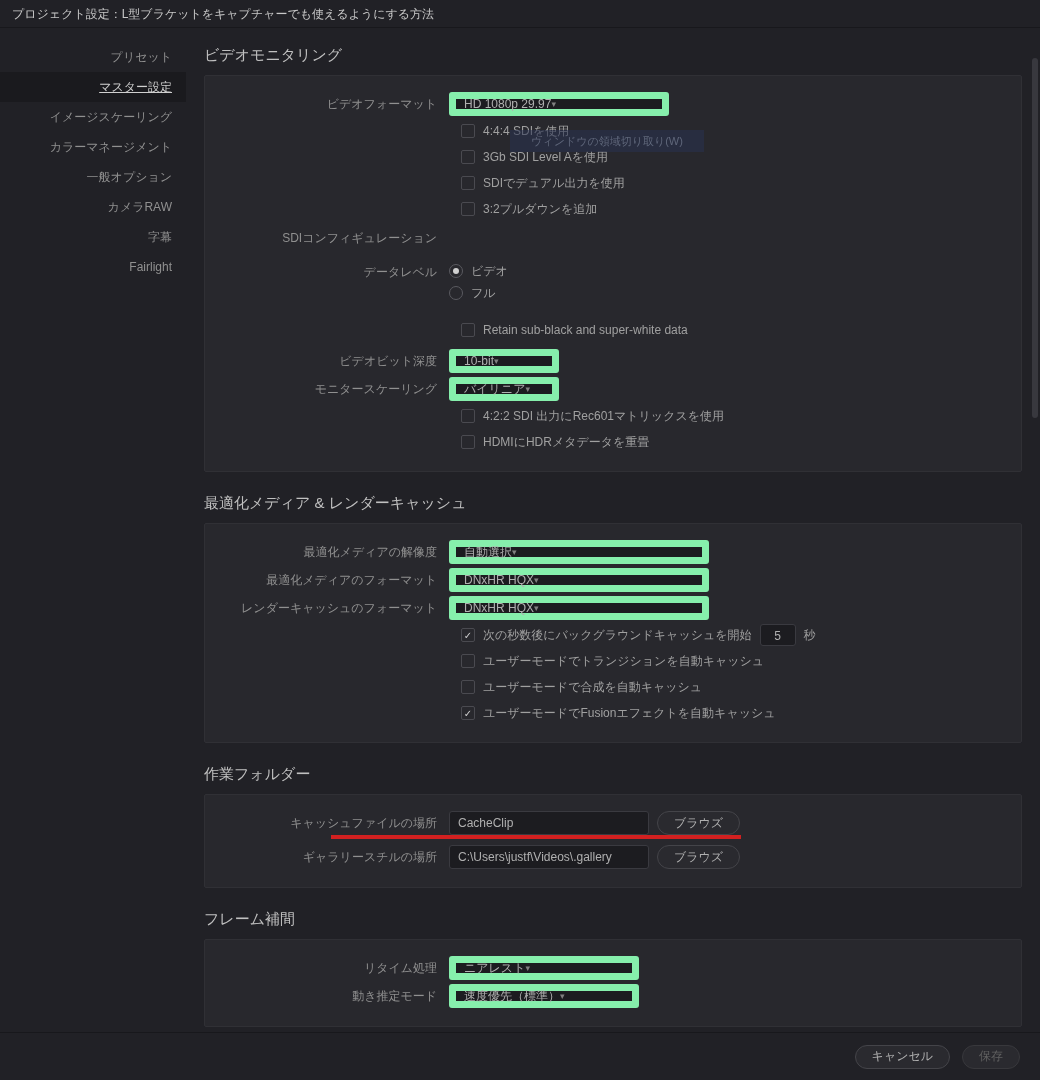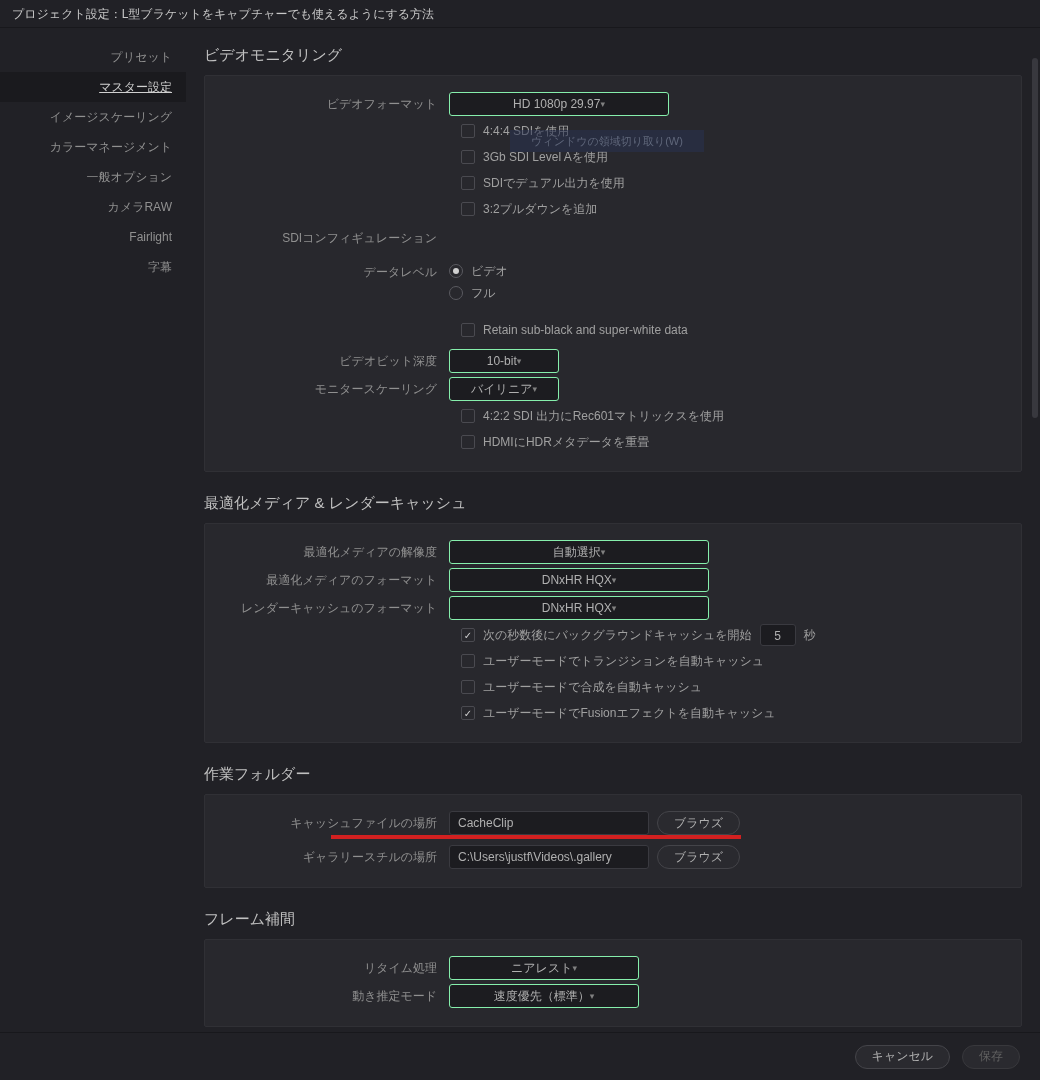--- a/index.html
+++ b/index.html
@@ -66,26 +66,26 @@
 }
 .label {
   width: 228px;
   text-align: right;
   padding-right: 12px;
   color: #909090;
 }
 .ctrl { display: flex; align-items: center; gap: 8px; }
 .select {
   background: #1c1c20;
-  border: 1px solid #86efac;
+  border: 7px solid #86efac;
   border-radius: 3px;
   height: 24px;
   display: flex;
   align-items: center;
-  justify-content: center;
+  justify-content: flex-start;
   padding: 0 8px;
   color: #b0b0b0;
   cursor: pointer;
 }
 .select .chev {
   font-size: 9px;
   color: #808080;
 }
 .w220 { width: 220px; }
 .w110 { width: 110px; }
@@ -209,22 +209,22 @@
 <div class="titlebar">プロジェクト設定：L型ブラケットをキャプチャーでも使えるようにする方法</div>
 
 <div class="main">
   <div class="sidebar">
     <div class="sidebar-item">プリセット</div>
     <div class="sidebar-item active">マスター設定</div>
     <div class="sidebar-item">イメージスケーリング</div>
     <div class="sidebar-item">カラーマネージメント</div>
     <div class="sidebar-item">一般オプション</div>
     <div class="sidebar-item">カメラRAW</div>
+    <div class="sidebar-item">字幕</div>
     <div class="sidebar-item">Fairlight</div>
-    <div class="sidebar-item">字幕</div>
   </div>
 
   <div class="content">
 
     <div class="section-title">ビデオモニタリング</div>
     <div class="section-panel">
       <div class="row">
         <div class="label">ビデオフォーマット</div>
         <div class="select w220">
           <span>HD 1080p 29.97</span>

